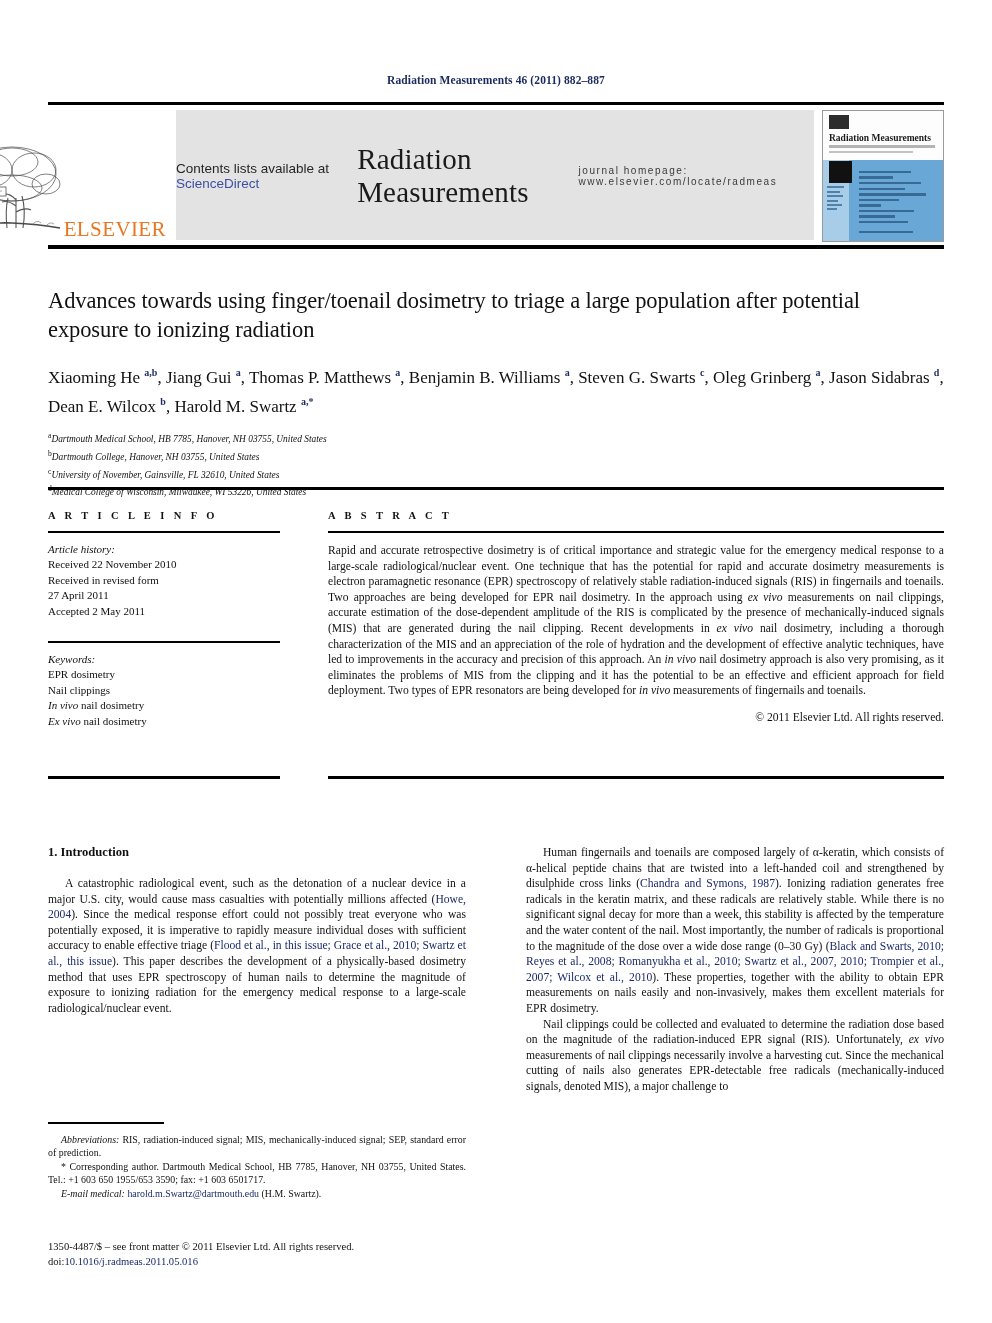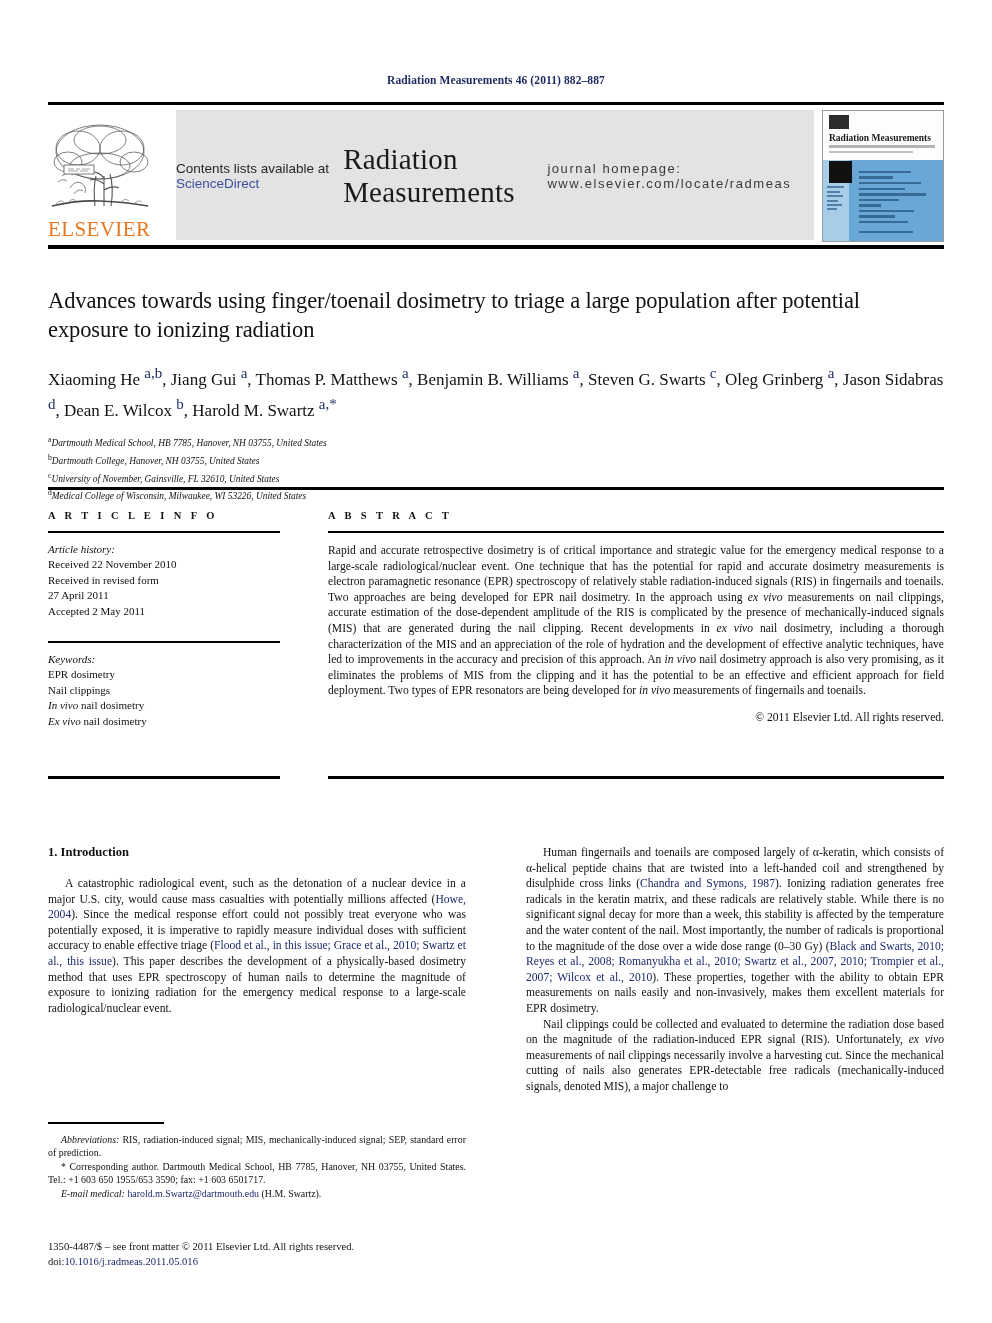--- a/index.html
+++ b/index.html
@@ -56,22 +56,22 @@
     display: flex;
     align-items: stretch;
     height: 130px;
     margin-top: 5px;
     margin-bottom: 5px;
   }
   .elsevier-logo {
     width: 118px;
     flex: 0 0 118px;
     display: flex;
-    flex-direction: column;
-    align-items: flex-start;
+    flex-direction: row;
+    align-items: flex-end;
     justify-content: flex-end;
     padding-right: 4px;
   }
   .tree-wrap { width: 104px; height: 100px; }
   .elsevier-word {
     font-family: "Liberation Serif", serif;
     color: #e87722;
     font-size: 21px;
     letter-spacing: 0.4px;
     line-height: 1;
@@ -98,21 +98,21 @@
     color: #3b4fa0;
   }
   .journal-title {
     font-family: "Liberation Serif", serif;
     font-size: 29px;
     color: #1a1a1a;
     letter-spacing: 0.2px;
   }
   .homepage-line {
     font-family: "Liberation Sans", sans-serif;
-    font-size: 13px;
+    font-size: 10px;
     color: #3a3a3a;
     letter-spacing: 1.55px;
   }
   .cover-thumb {
     flex: 0 0 120px;
     width: 120px;
     height: 130px;
     border: 1px solid #9a9a9a;
     background: #fff;
     position: relative;
@@ -183,21 +183,21 @@
     line-height: 29px;
     color: #111;
     letter-spacing: -0.1px;
   }
   .authors {
     margin-top: 17px;
     font-size: 17px;
     line-height: 24px;
     color: #111;
   }
-  .authors sup { font-size: 15px; color: #1b2a5e; }
+  .authors sup { font-size: 10px; color: #1b2a5e; font-weight: bold; }
   .affils {
     margin-top: 11px;
     font-size: 9.4px;
     font-style: italic;
     line-height: 13.6px;
     color: #111;
   }
   .affils div sup { font-style: normal; font-size: 7.6px; }
 
   

